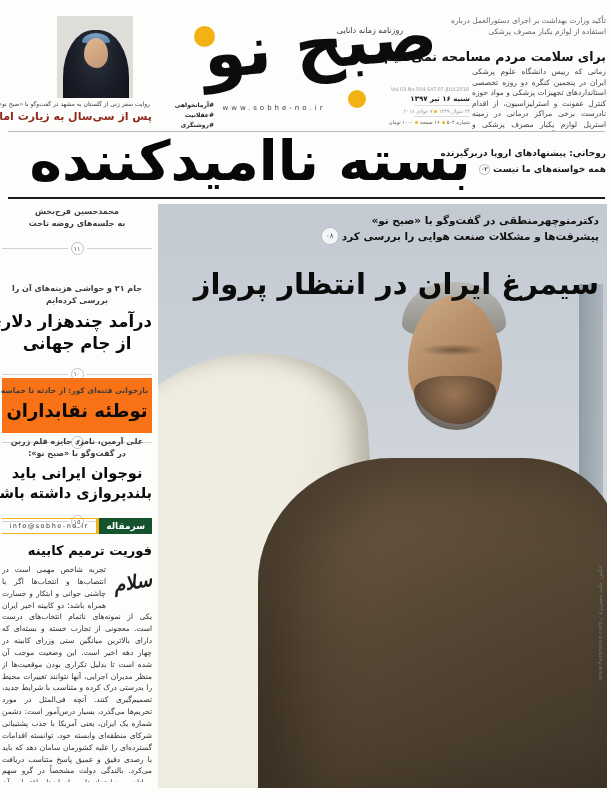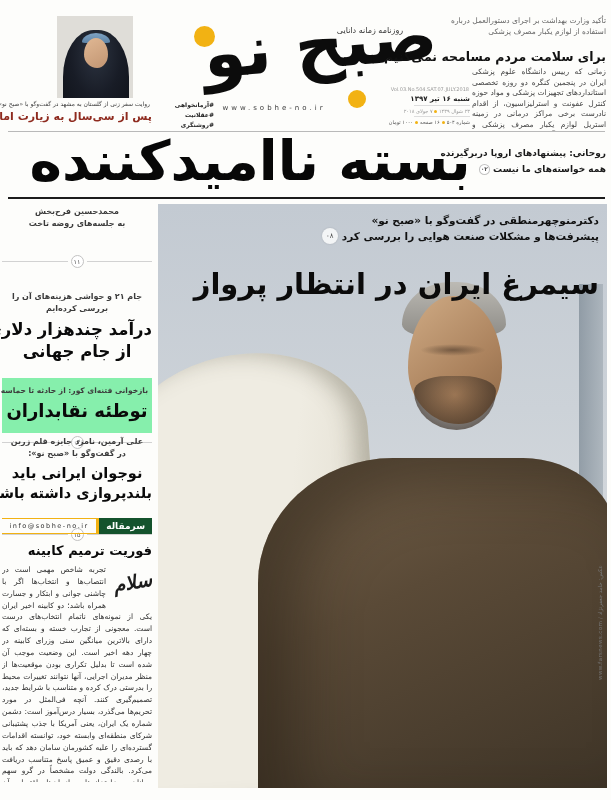--- a/index.html
+++ b/index.html
@@ -58,24 +58,24 @@
   
   .main-headline { left:10px; top:133px; width:480px; height:64px; font-size:55px; font-weight:bold;
     text-align:center; letter-spacing:-2px; line-height:1.05; color:#070707; }
   .main-kicker { left:492px; top:145px; width:114px; text-align:right; font-size:9px; font-weight:bold; line-height:1.8; color:#1a1a1a; }
 
   
   .col { left:2px; width:150px; }
   .k2 { font-size:8px; font-weight:bold; color:#3c3c3c; line-height:1.5; text-align:center; }
   .h2 { font-size:16.5px; font-weight:bold; line-height:1.35; text-align:center; letter-spacing:-.3px; margin-top:4px; color:#0a0a0a; }
   .h2.small { font-size:14.5px; }
-  .sep { display:flex; align-items:center; gap:3px; margin-top:25px; }
+  .sep { display:flex; align-items:center; gap:3px; margin-top:12px; }
   .sep::before, .sep::after { content:""; flex:1; height:1px; background:#d2d2d2; }
   .sep .pg-circle { min-width:13px; height:13px; font-size:6.5px; }
-  .graybox { background:#86efac; padding:7px 4px 9px; }
+  .graybox { background:#f97316; padding:7px 4px 9px; }
   .graybox .k2 { font-size:7.5px; }
   .graybox .h2 { font-size:18px; margin-top:3px; }
 
   
   .ed { left:2px; top:518px; width:150px; }
   .ed-header { display:flex; align-items:stretch; height:16px; }
   .ed-label { background:#14532d; color:#fff; font-size:9px; font-weight:bold;
     display:flex; align-items:center; padding:0 7px; border-left:3px solid #f2b213; }
   .ed-email { flex:1; border-top:1px solid #f2b213; border-bottom:1px solid #f2b213;
     font-size:6.5px; letter-spacing:1.5px; color:#333; direction:ltr;
@@ -207,21 +207,21 @@
   <div class="abs col" style="top:206px">
     <div class="k2">
       <div class="nowrap">محمدحسین فرح‌بخش</div>
       <div class="nowrap">به جلسه‌های روضه تاخت</div>
     </div>
     <div class="sep">
       <span class="pg-circle">۱۱</span>
     </div>
   </div>
 
-  <div class="abs col" style="top:291px">
+  <div class="abs col" style="top:283px">
     <div class="k2">
       <div class="nowrap">جام ۲۱ و حواشی هزینه‌های آن را</div>
       <div class="nowrap">بررسی کرده‌ایم</div>
     </div>
     <div class="h2">
       <div class="nowrap">درآمد چندهزار دلاری</div>
       <div class="nowrap">از جام جهانی</div>
     </div>
     <div class="sep">
       <span class="pg-circle">۱۰</span>

